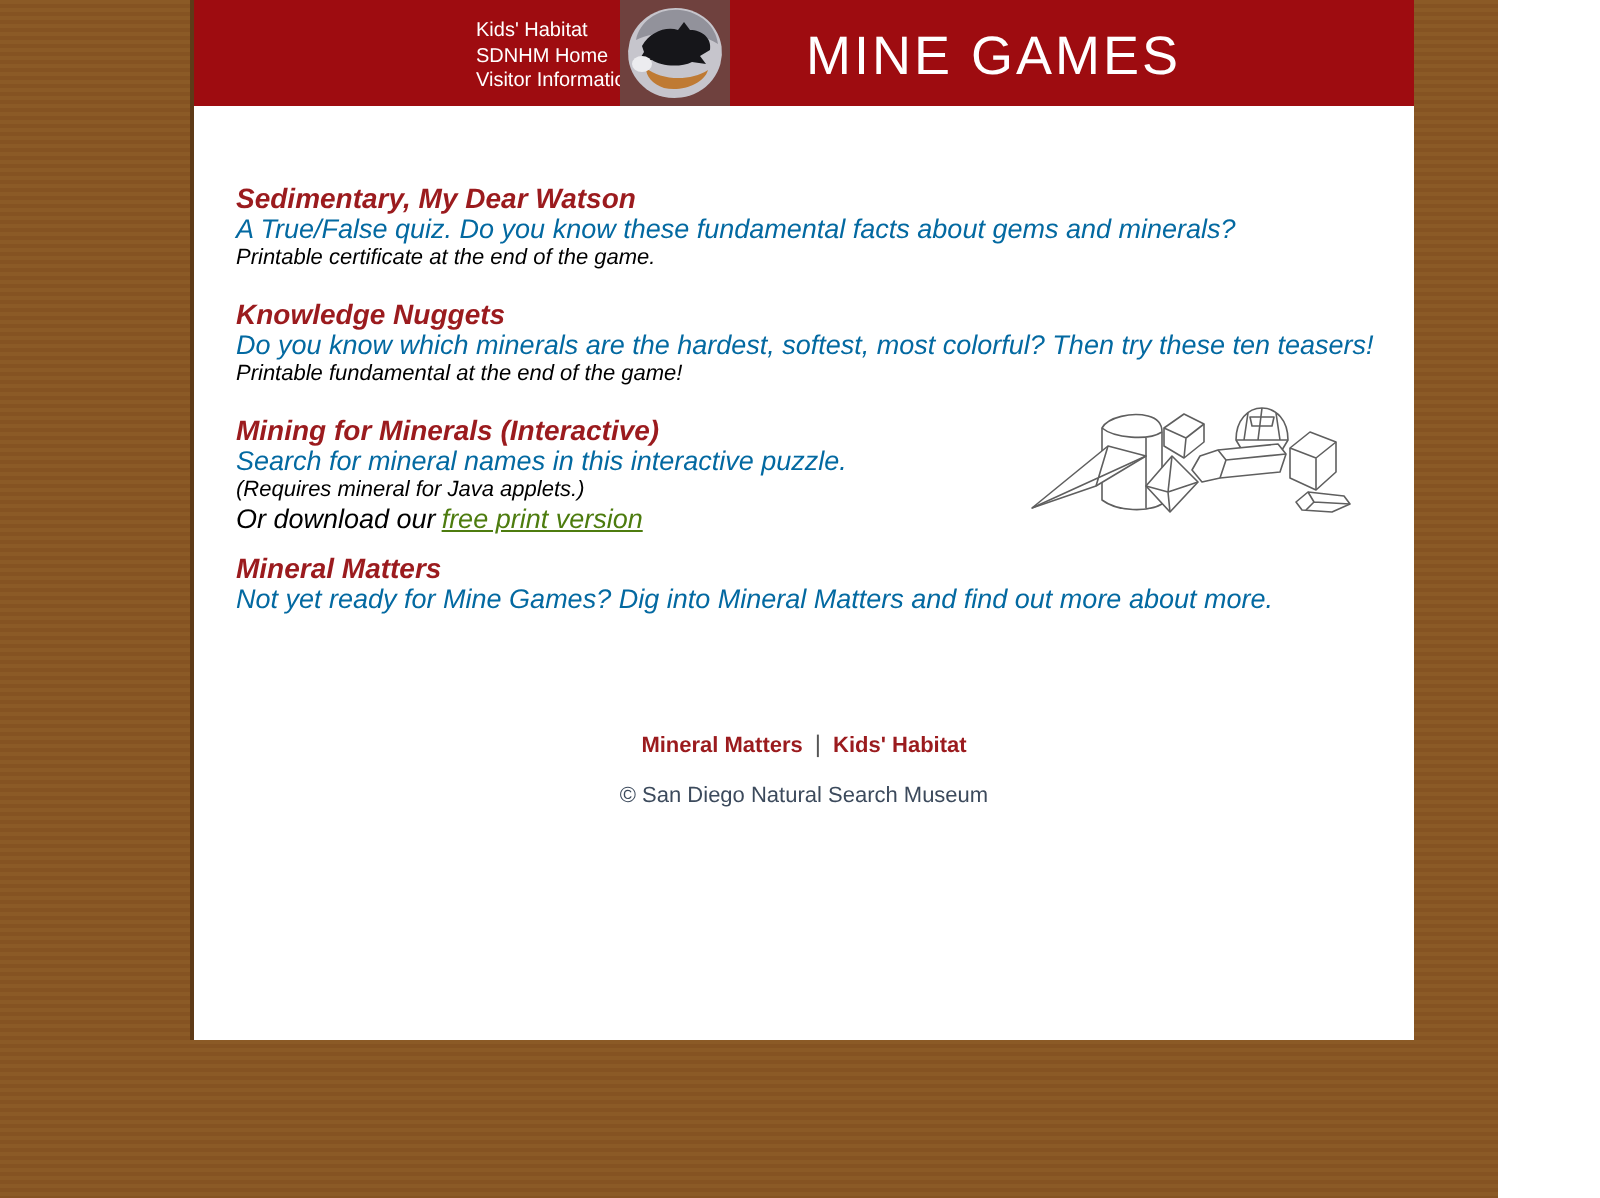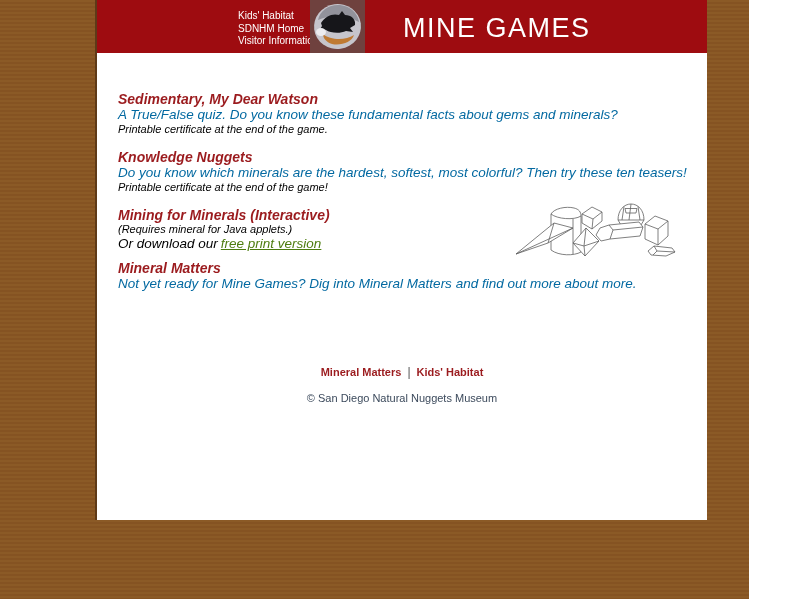--- a/index.html
+++ b/index.html
@@ -88,25 +88,26 @@
 
       <div class="game-section">
         <h3 class="game-heading">Sedimentary, My Dear Watson</h3>
         <p class="game-body">A True/False quiz. Do you know these fundamental facts about gems and minerals?</p>
         <p class="game-note">Printable certificate at the end of the game.</p>
       </div>
 
       <div class="game-section">
         <h3 class="game-heading">Knowledge Nuggets</h3>
         <p class="game-body">Do you know which minerals are the hardest, softest, most colorful? Then try these ten teasers!</p>
-        <p class="game-note">Printable certificate at the end of the game!</p>
+        <p class="game-note">Printable fundamental at the end of the game!</p>
       </div>
 
       <div class="game-section">
         <h3 class="game-heading">Mining for Minerals (Interactive)</h3>
+        <p class="game-body">Search for mineral names in this interactive puzzle.</p>
         <p class="game-note">(Requires mineral for Java applets.)</p>
         <p class="download-line"><span>Or download our</span><a class="dl-link" href="#">free print version</a></p>
       </div>
 
       <div class="game-section last">
         <h3 class="game-heading">Mineral Matters</h3>
         <p class="game-body">Not yet ready for Mine Games? Dig into Mineral Matters and find out more about more.</p>
       </div>
     </div>
 
@@ -138,17 +139,17 @@
 
         <path d="M134,49 L140,44 L158,46 L161,50 L152,54 L137,53 Z"></path>
         <path d="M140,44 L143,49 L161,50 M143,49 L139,53" fill="none"></path>
       </svg>
     </div>
 
     <div class="page-footer">
       <div class="footer-nav">
         <span class="footer-link">Mineral Matters</span><span class="footer-sep">|</span><span class="footer-link">Kids' Habitat</span>
       </div>
-      <div class="copyright">© San Diego Natural Nuggets Museum</div>
+      <div class="copyright">© San Diego Natural Search Museum</div>
     </div>
 
   </div>
 </div>
 
 </body></html>

